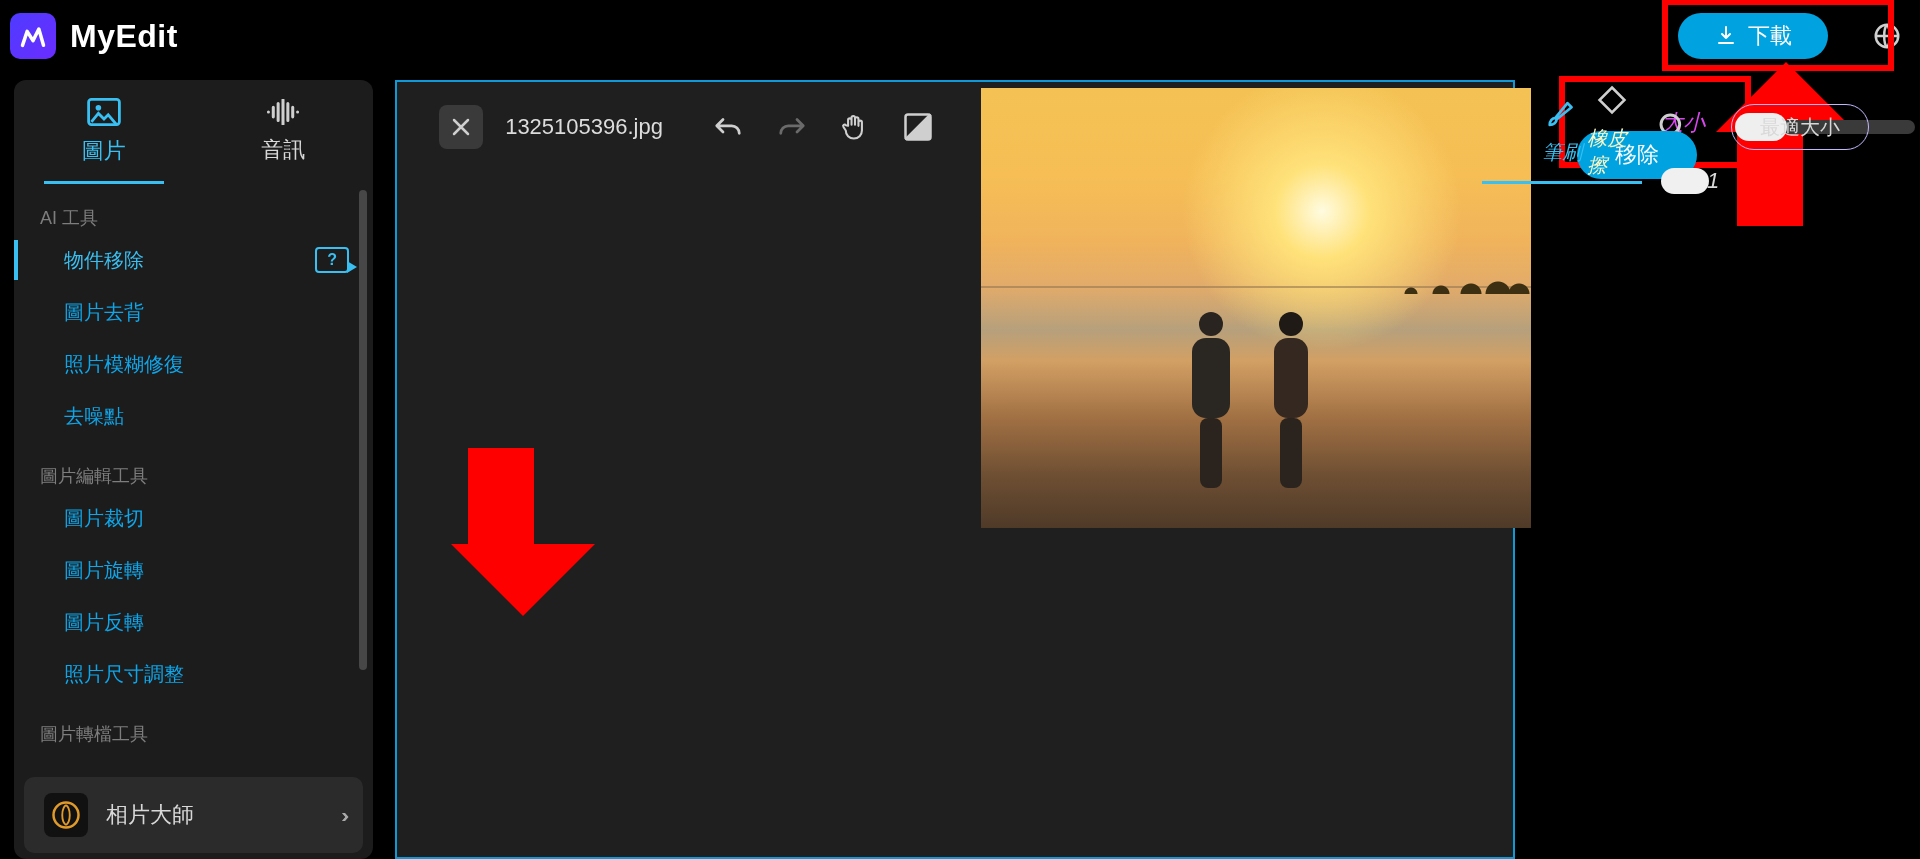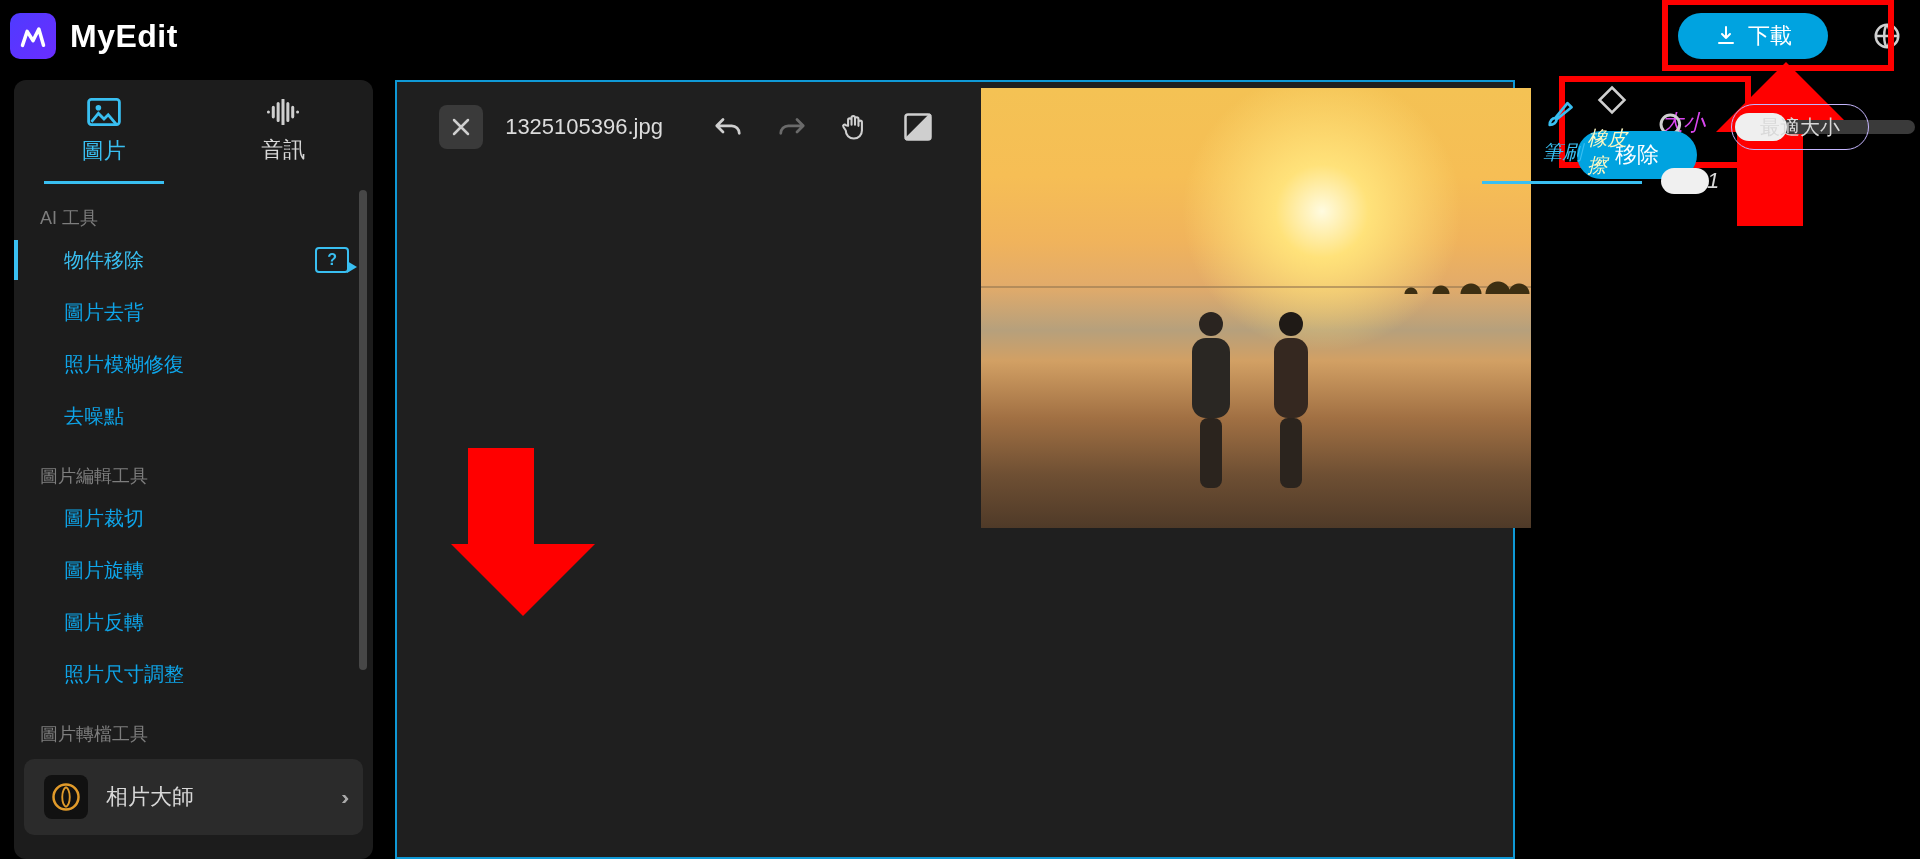--- a/index.html
+++ b/index.html
@@ -137,21 +137,21 @@
   }
   .help-icon::after{
     content:"";
     position:absolute; right:-10px; bottom:-2px;
     border-left:10px solid #39bff1;
     border-top:6px solid transparent;
     border-bottom:6px solid transparent;
   }
   .promo {
     height:76px;
-    margin:6px 10px 24px 10px;
+    margin:6px 10px 6px 10px;
     border-radius:10px;
     background:#2b2b2b;
     display:flex;align-items:center;
     gap:18px;
     padding:0 20px;
     cursor:pointer;
   }
   .promo-icon {
     width:44px;height:44px;
     border-radius:8px;

